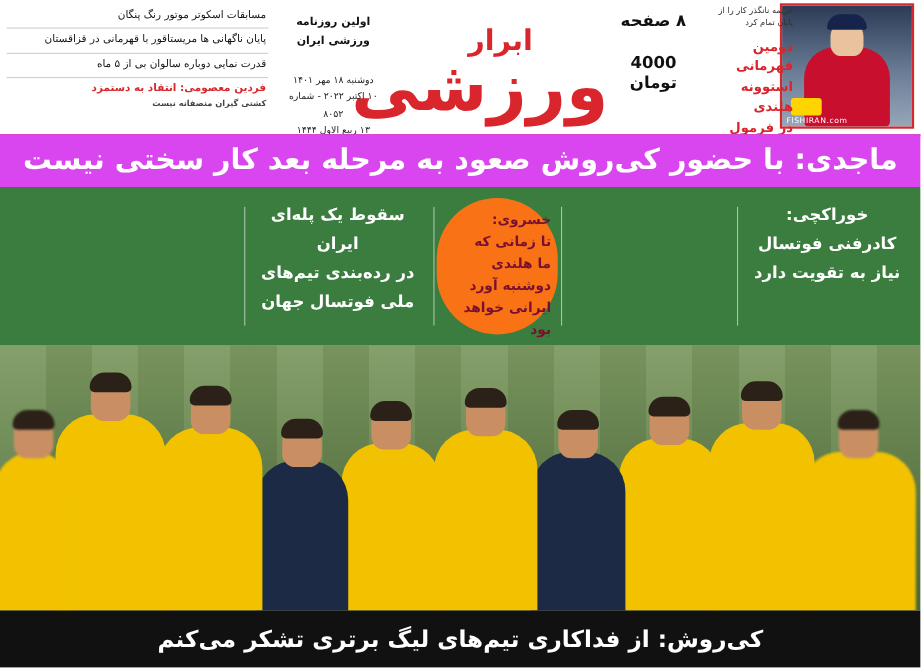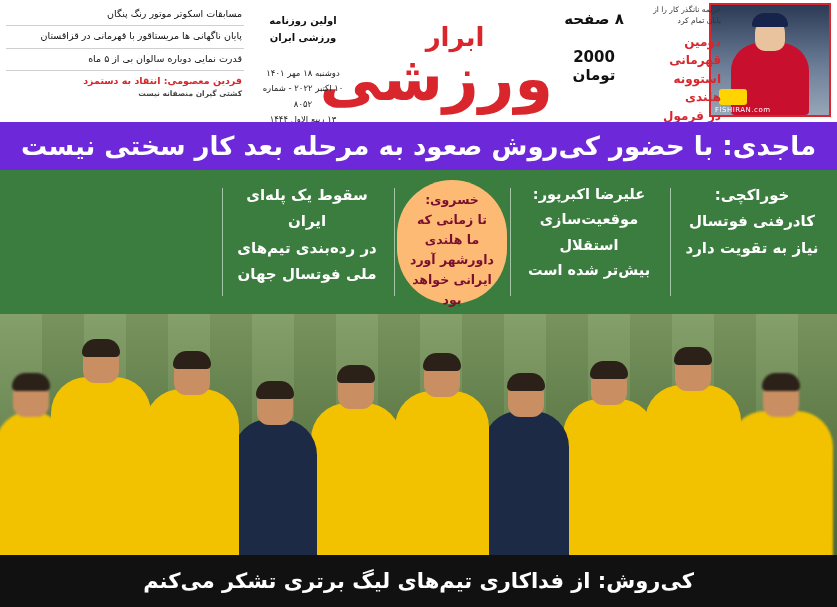--- a/index.html
+++ b/index.html
@@ -181,21 +181,21 @@
   .hr-item:last-child { border-bottom: none; }
   .hr-item.red { color: #d8262c; font-weight: bold; }
   .hr-item .tiny { font-size: 7.5px; color: #444; display:block; }
 
   
   .headline-band {
     position: absolute;
     top: 122px; left: 0;
     width: 837px;
     height: 48px;
-    background: #6d28d9;
+    background: #d946ef;
     display: flex;
     align-items: center;
     justify-content: center;
   }
   .headline-band .txt {
     color: #ffffff;
     font-size: 26px;
     font-weight: bold;
     letter-spacing: -.5px;
   }
@@ -215,22 +215,22 @@
     color: #ffffff;
     text-align: center;
     font-weight: bold;
     line-height: 1.75;
     padding: 4px 6px;
     box-sizing: border-box;
   }
   .t1 { right: 6px;   width: 158px; font-size: 15px; }
   .t2 { right: 172px; width: 152px; font-size: 14.5px; }
   .t3 { right: 330px; width: 110px; font-size: 12.5px;
-        background: #fdba74; color: #7a1030; border-radius: 55px;
-        top: 10px; height: 124px; padding-top: 10px; line-height: 1.6; }
+        background: #f97316; color: #7a1030; border-radius: 55px;
+        top: 10px; height: 124px; padding-top: 10px; line-height: 1.6; text-align: right; }
   .t4 { right: 446px; width: 168px; font-size: 15px; }
   .t5 { right: 620px; width: 208px; font-size: 15.5px; }
   .divider {
     position: absolute;
     top: 18px;
     width: 1px;
     height: 108px;
     background: rgba(255,255,255,.55);
   }
   .d1 { right: 166px; }
@@ -325,21 +325,21 @@
       <div class="bold-red">
         <div>دومین</div>
         <div>قهرمانی</div>
         <div>استوونه هلندی</div>
         <div>در فرمول یک</div>
       </div>
     </div>
 
     <div class="pages-col">
       <div class="p1">۸ صفحه</div>
-      <div class="p2">2000 تومان</div>
+      <div class="p2">4000 تومان</div>
     </div>
 
     <div class="logo-wrap">
       <div class="logo-small">ابرار</div>
       <div class="logo-big">ورزشی</div>
     </div>
 
     <div class="firstpaper">
       <div>اولین روزنامه</div>
       <div>ورزشی ایران</div>
@@ -374,32 +374,27 @@
 
   <div class="teasers">
 
     <div class="teaser t1">
       <div>خوراکچی:</div>
       <div>کادرفنی فوتسال</div>
       <div>نیاز به تقویت دارد</div>
     </div>
     <div class="divider d1"></div>
 
-    <div class="teaser t2">
-      <div>علیرضا اکبرپور:</div>
-      <div>موقعیت‌سازی استقلال</div>
-      <div>بیش‌تر شده است</div>
-    </div>
     <div class="divider d2"></div>
 
     <div class="teaser t3">
       <div>خسروی:</div>
       <div>تا زمانی که</div>
       <div>ما هلندی</div>
-      <div>داورشهر آورد</div>
+      <div>دوشنبه آورد</div>
       <div>ایرانی خواهد</div>
       <div>بود</div>
     </div>
     <div class="divider d3"></div>
 
     <div class="teaser t4">
       <div>سقوط یک پله‌ای ایران</div>
       <div>در رده‌بندی تیم‌های</div>
       <div>ملی فوتسال جهان</div>
     </div>

